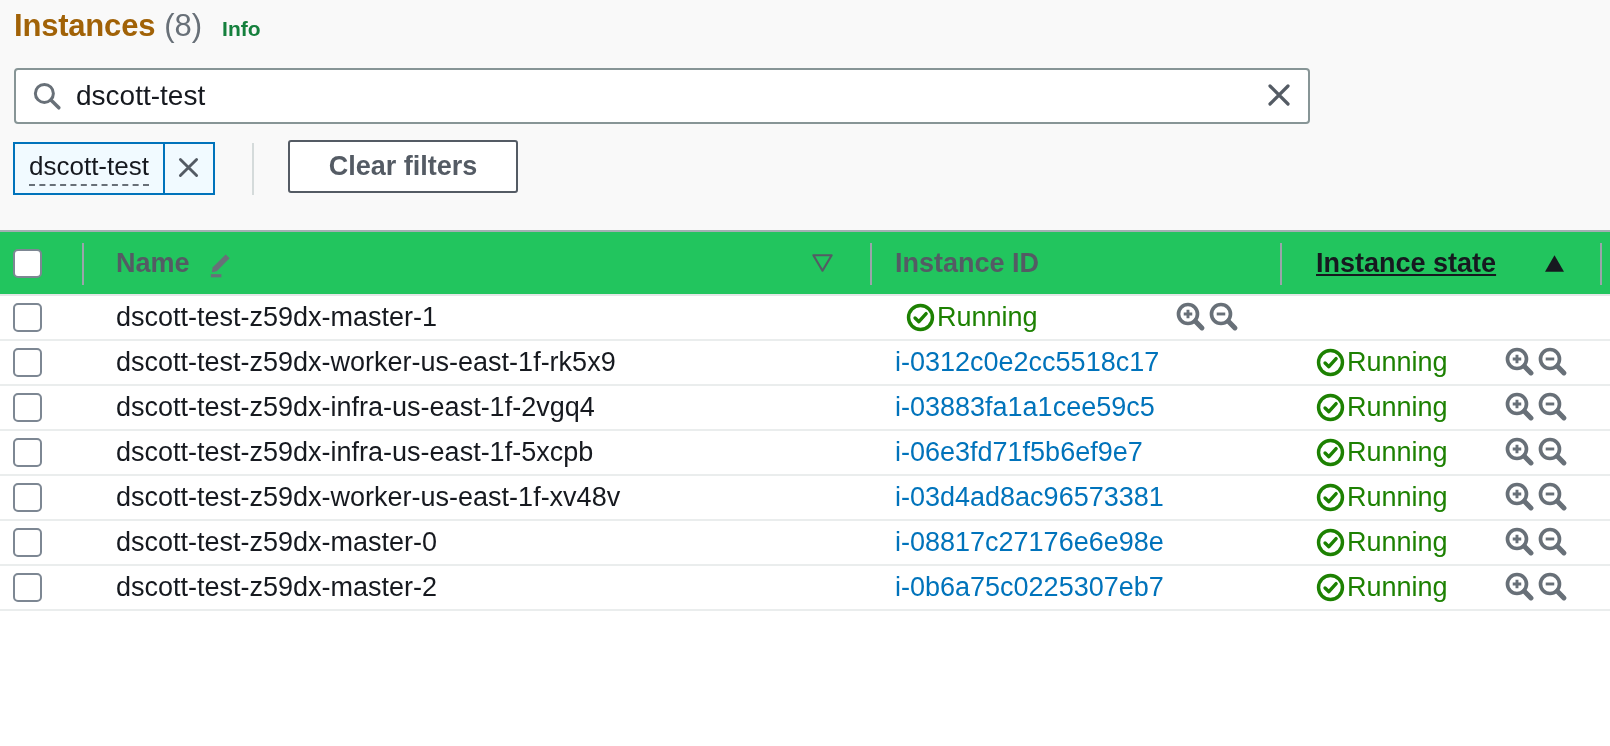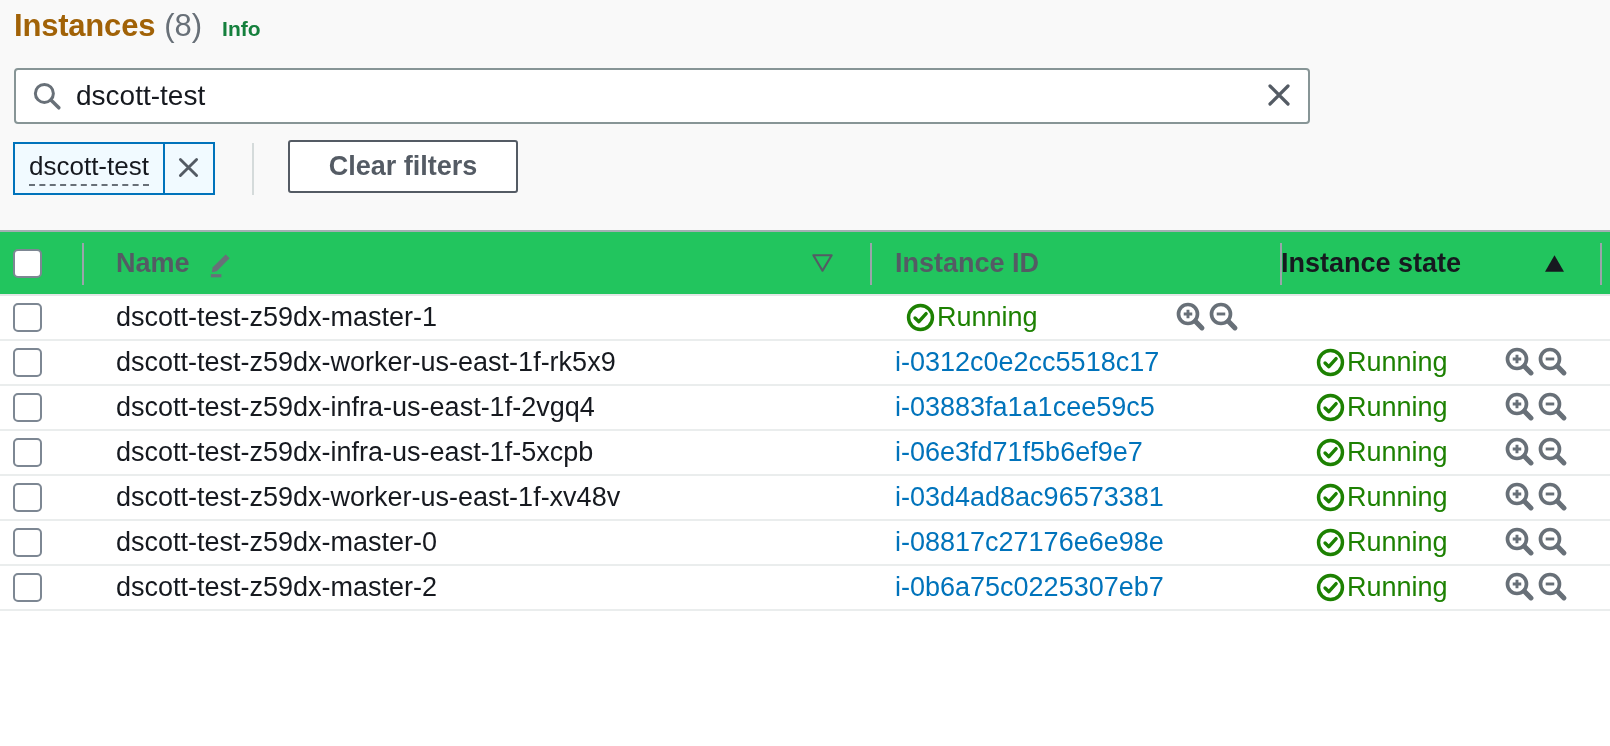--- a/index.html
+++ b/index.html
@@ -58,21 +58,21 @@
   .th{position:relative;height:100%;display:flex;align-items:center;cursor:pointer;}
   .vr{position:absolute;left:-1px;top:11px;width:2px;height:42px;background:#9aa5aa;}
   .vr-end{position:absolute;right:8px;top:11px;width:2px;height:42px;background:#9aa5aa;}
   .th-label{font-size:27px;font-weight:bold;color:#545b64;}
   .th-label.active{color:#16191f;}
   .th-check{padding-left:13px;}
   .th-name{padding-left:33px;}
   .th-name .pencil{margin-left:16px;display:flex;}
   .sort-hollow{position:absolute;right:37px;display:flex;}
   .th-id{padding-left:24px;}
-  .th-state{}
+  .th-state{padding-left:35px;text-decoration:underline;}
   .sort-asc{position:absolute;right:44px;display:flex;}
 
   .tr{
     height:45px;box-sizing:border-box;border-bottom:2px solid #eaeded;
     display:grid;grid-template-columns:83px 788px 410px 329px;align-items:center;
   }
   .td{height:100%;display:flex;align-items:center;}
   .td-check{padding-left:13px;}
   .cb{width:29px;height:29px;box-sizing:border-box;border:2px solid #7d8793;border-radius:5px;background:#fff;cursor:pointer;}
   .td-name{padding-left:33px;font-size:27px;color:#16191f;}

